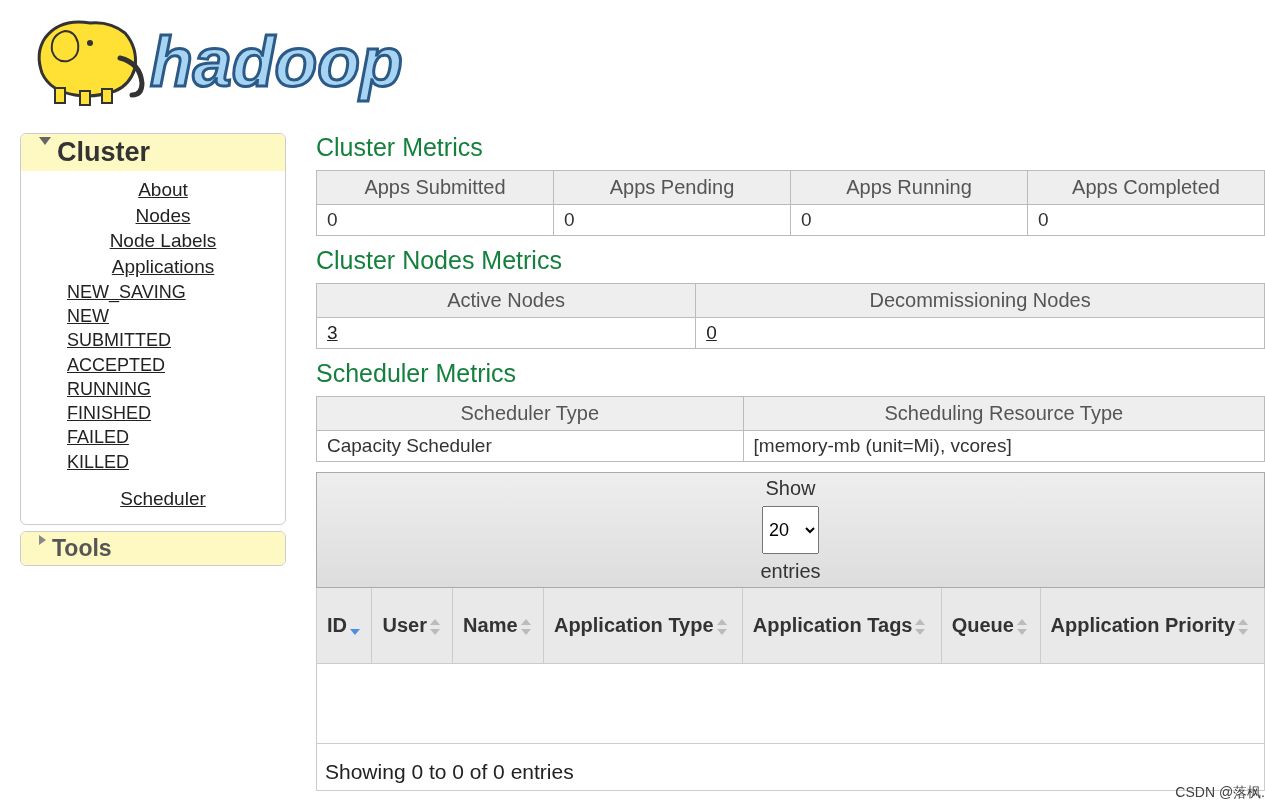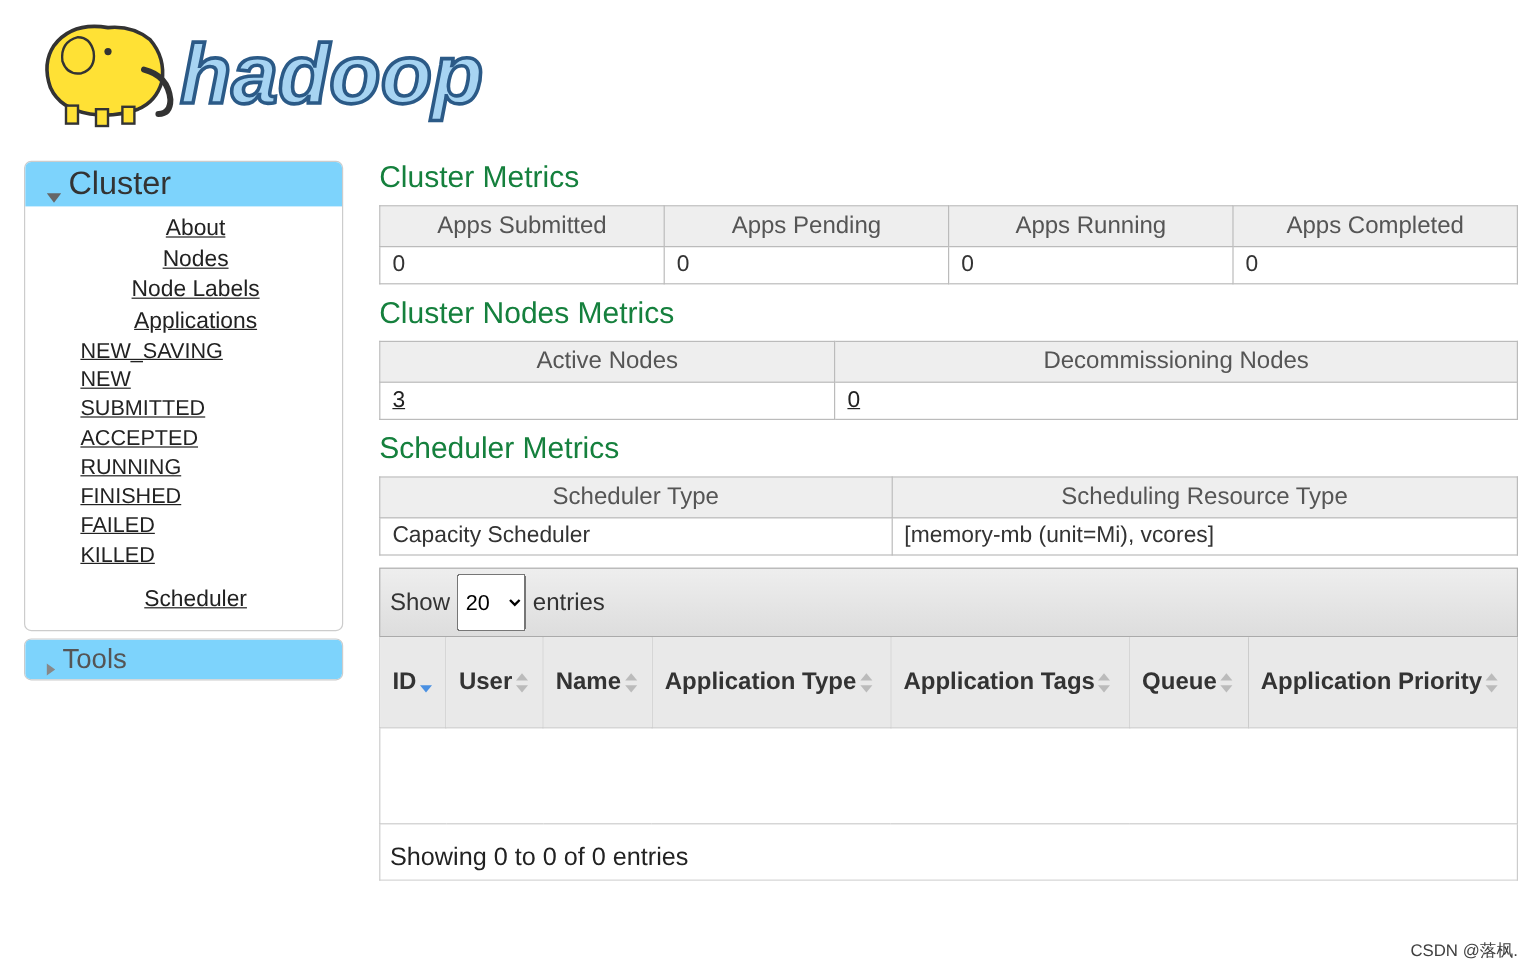--- a/index.html
+++ b/index.html
@@ -25,27 +25,28 @@
       flex-shrink: 0;
     }
     .nav-panel {
       border: 1px solid #ccc;
       border-radius: 6px;
       margin-bottom: 6px;
       overflow: hidden;
     }
     .nav-header {
       display: flex;
-      align-items: flex-end;
+      align-items: flex-start;
       padding: 3px 8px 3px 18px;
       font-size: 27px;
       color: #333;
-      background: #7dd3fc;
+      background: #fef9c3;
       cursor: pointer;
       user-select: none;
+      font-weight: bold;
     }
     .nav-header.collapsed { font-size: 23px; color: #555; }
     .tri-icon {
       display: inline-block;
       margin-right: 6px;
       width: 0; height: 0;
     }
     .tri-down { border-left: 6px solid transparent; border-right: 6px solid transparent; border-top: 8px solid #666; }
     .tri-right { border-top: 5px solid transparent; border-bottom: 5px solid transparent; border-left: 7px solid #888; }
     .nav-body { padding: 6px 8px 12px 8px; }
@@ -96,20 +97,21 @@
     .link-cell { text-decoration: underline; color: #222; cursor: pointer; }
     .controls-bar {
       background: linear-gradient(#eee, #ddd);
       border: 1px solid #aaa;
       padding: 4px 8px;
       font-size: 20px;
       color: #333;
       display: flex;
       align-items: center;
       gap: 6px;
+      flex-direction: column;
     }
     .controls-bar select {
       font-size: 18px;
       padding: 12px 2px;
     }
     table.apps {
       border-collapse: collapse;
       width: 100%;
       table-layout: auto;
     }

